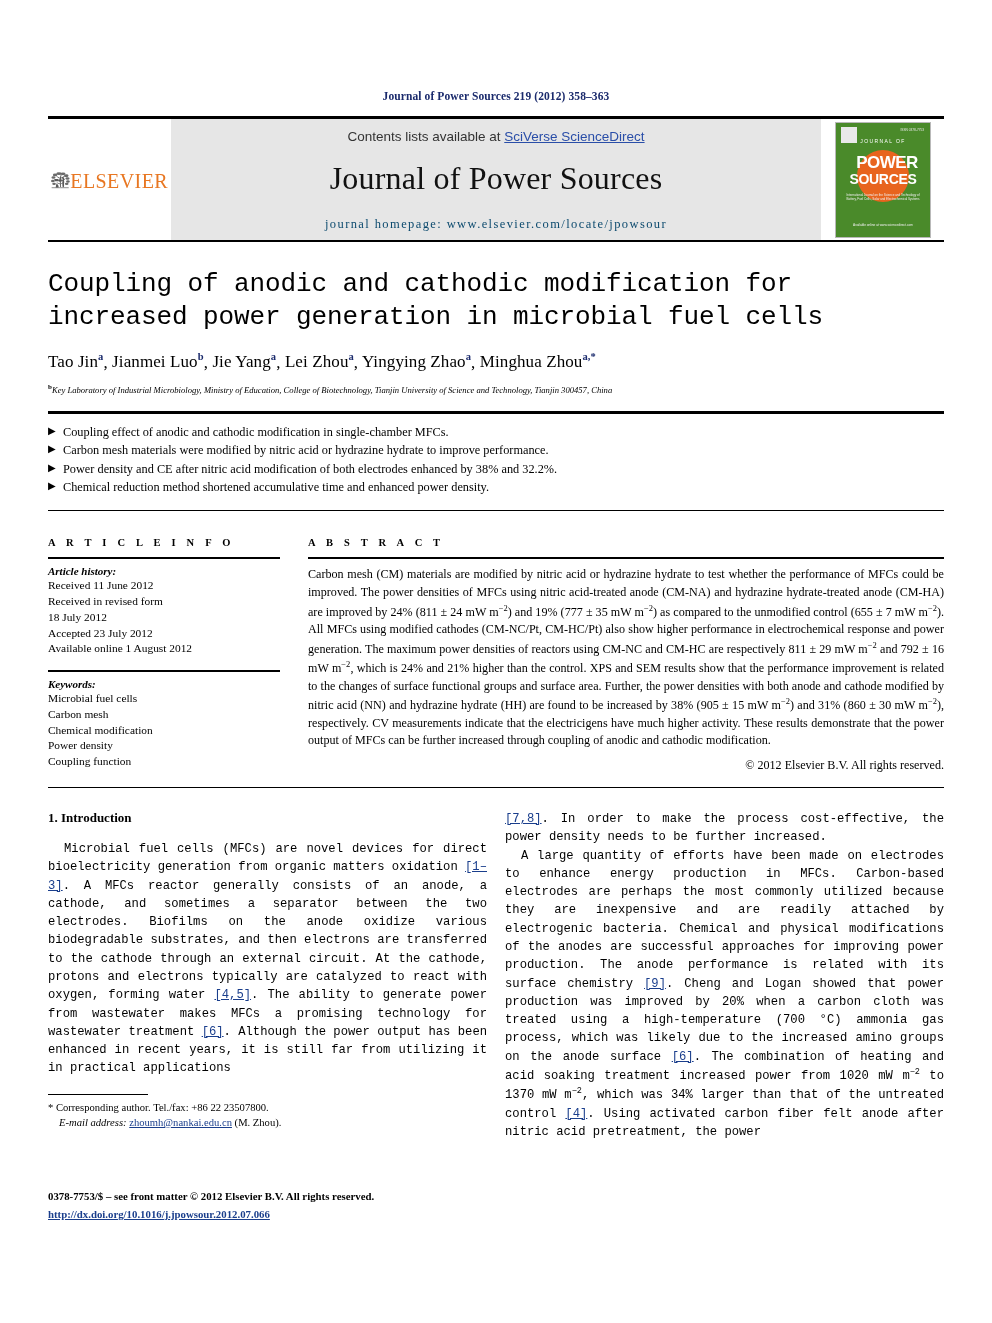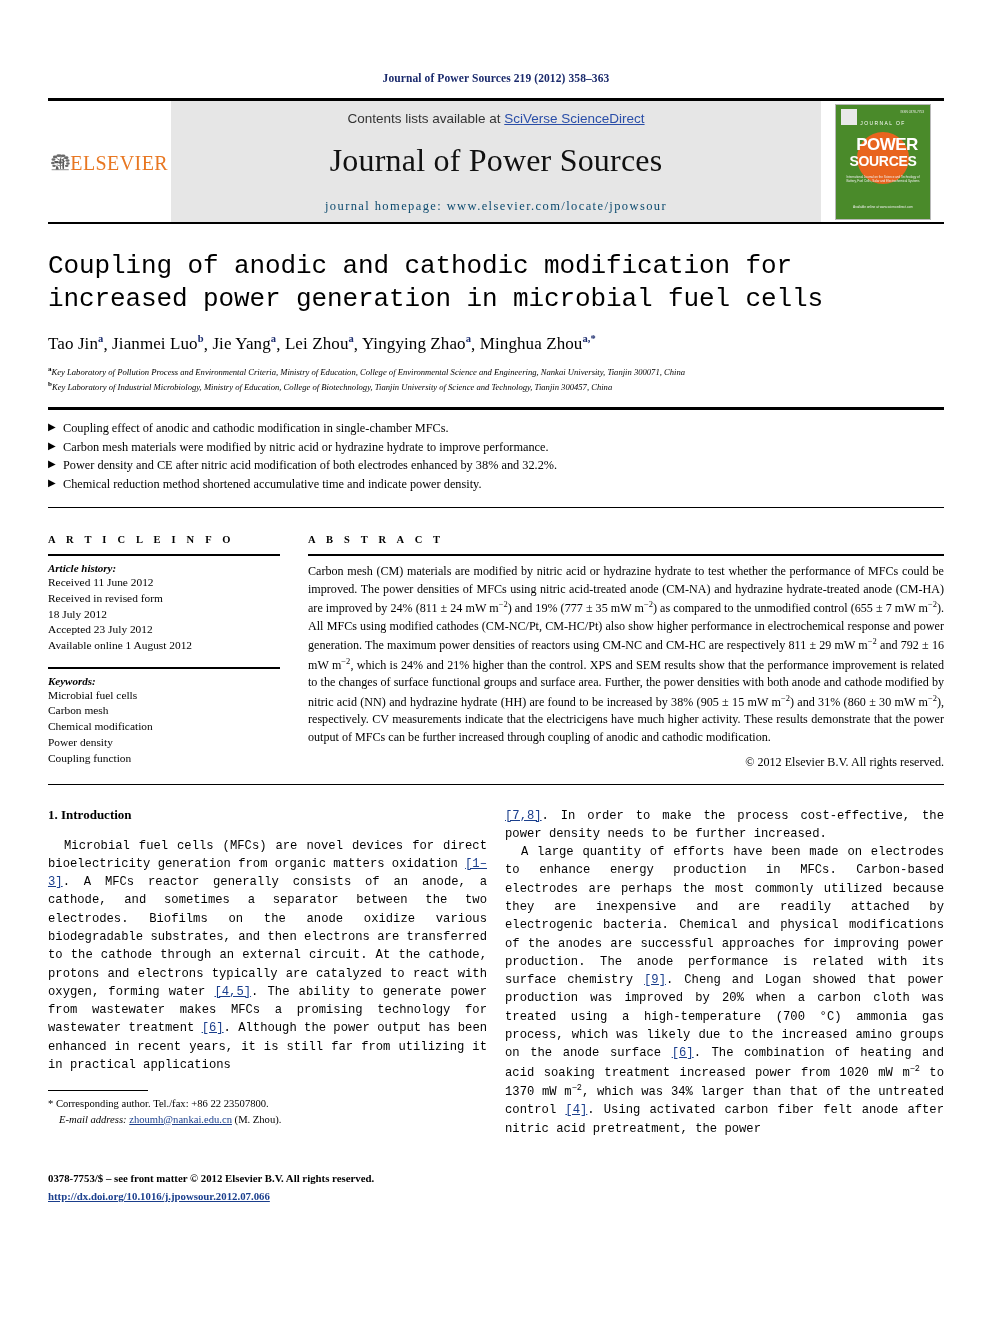--- a/index.html
+++ b/index.html
@@ -6,21 +6,21 @@
   html, body { margin: 0; padding: 0; }
   body {
     width: 992px;
     height: 1323px;
     background: #ffffff;
     font-family: "Liberation Serif", "DejaVu Serif", serif;
     color: #000000;
     position: relative;
     overflow: hidden;
   }
-  .page { width: 992px; height: 1249px; position: relative; padding: 0 48px; }
+  .page { width: 992px; height: 1249px; position: relative; padding: 0 48px; margin-top: 18px; }
 
   
   .running-head {
     text-align: center;
     color: #1a2a6c;
     font-size: 11.5px;
     font-weight: bold;
     letter-spacing: .1px;
     padding-top: 72px;
     font-family: "Liberation Serif", serif;
@@ -247,33 +247,32 @@
     </div>
   </div>
 
   <div class="title-block">
     <h1 class="art-title">Coupling of anodic and cathodic modification for increased power generation in microbial fuel cells</h1>
 
     <div class="authors">
       <span><span>Tao Jin</span><sup>a</sup></span>, <span><span>Jianmei Luo</span><sup>b</sup></span>, <span><span>Jie Yang</span><sup>a</sup></span>, <span><span>Lei Zhou</span><sup>a</sup></span>, <span><span>Yingying Zhao</span><sup>a</sup></span>, <span><span>Minghua Zhou</span><sup>a,*</sup></span>
     </div>
 
-    <p class="affil"><sup>a</sup><span>Key Laboratory of Pollution Process and Environmental Criteria, Ministry of Education, College of Environmental Science and Engineering, Nankai University, Tianjin 300071, China</span></p>
     <p class="affil"><sup>b</sup><span>Key Laboratory of Industrial Microbiology, Ministry of Education, College of Biotechnology, Tianjin University of Science and Technology, Tianjin 300457, China</span></p>
   </div>
 
   <hr class="rule-thin">
 
   <div>
     <hr class="rule-thick">
     <ul class="hl-list">
       <li><span class="tri">▶</span><span>Coupling effect of anodic and cathodic modification in single-chamber MFCs.</span></li>
       <li><span class="tri">▶</span><span>Carbon mesh materials were modified by nitric acid or hydrazine hydrate to improve performance.</span></li>
       <li><span class="tri">▶</span><span>Power density and CE after nitric acid modification of both electrodes enhanced by 38% and 32.2%.</span></li>
-      <li><span class="tri">▶</span><span>Chemical reduction method shortened accumulative time and indicate power density.</span></li>
+      <li><span class="tri">▶</span><span>Chemical reduction method shortened accumulative time and enhanced power density.</span></li>
     </ul>
   </div>
 
   <hr class="rule-thin">
 
   <div class="two-col-info">
 
     <div class="col-info">
       <div class="section-head">A R T I C L E   I N F O</div>
       <hr class="rule-thick">

